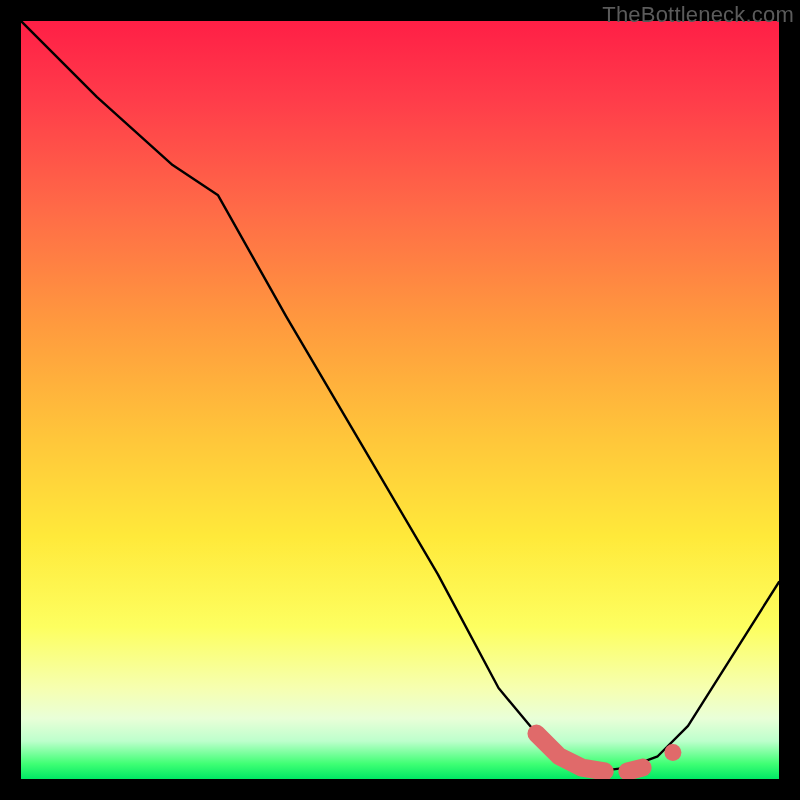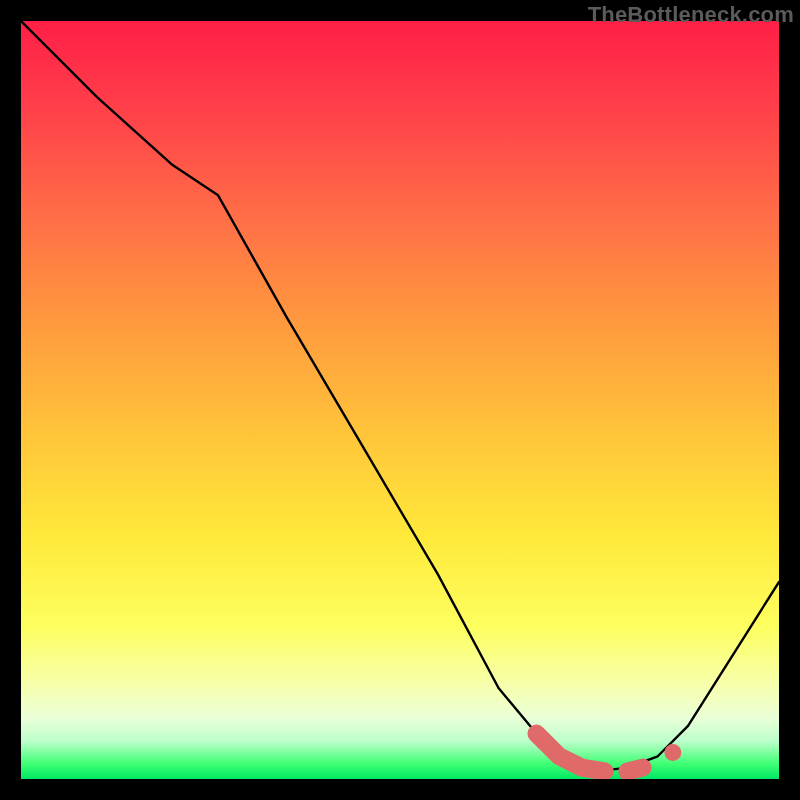--- a/index.html
+++ b/index.html
@@ -40,21 +40,21 @@
       #3fff74 98%,
       #00e864 100%
     );
   }
   .watermark {
     position: absolute;
     top: 2px;
     right: 6px;
     color: #5b5b5b;
     font-size: 22px;
-    font-weight: 700;
+    font-weight: 400;
     letter-spacing: 0.2px;
     user-select: none;
   }
   svg.curve {
     position: absolute;
     left: 0;
     top: 0;
   }
 </style>
 </head>

